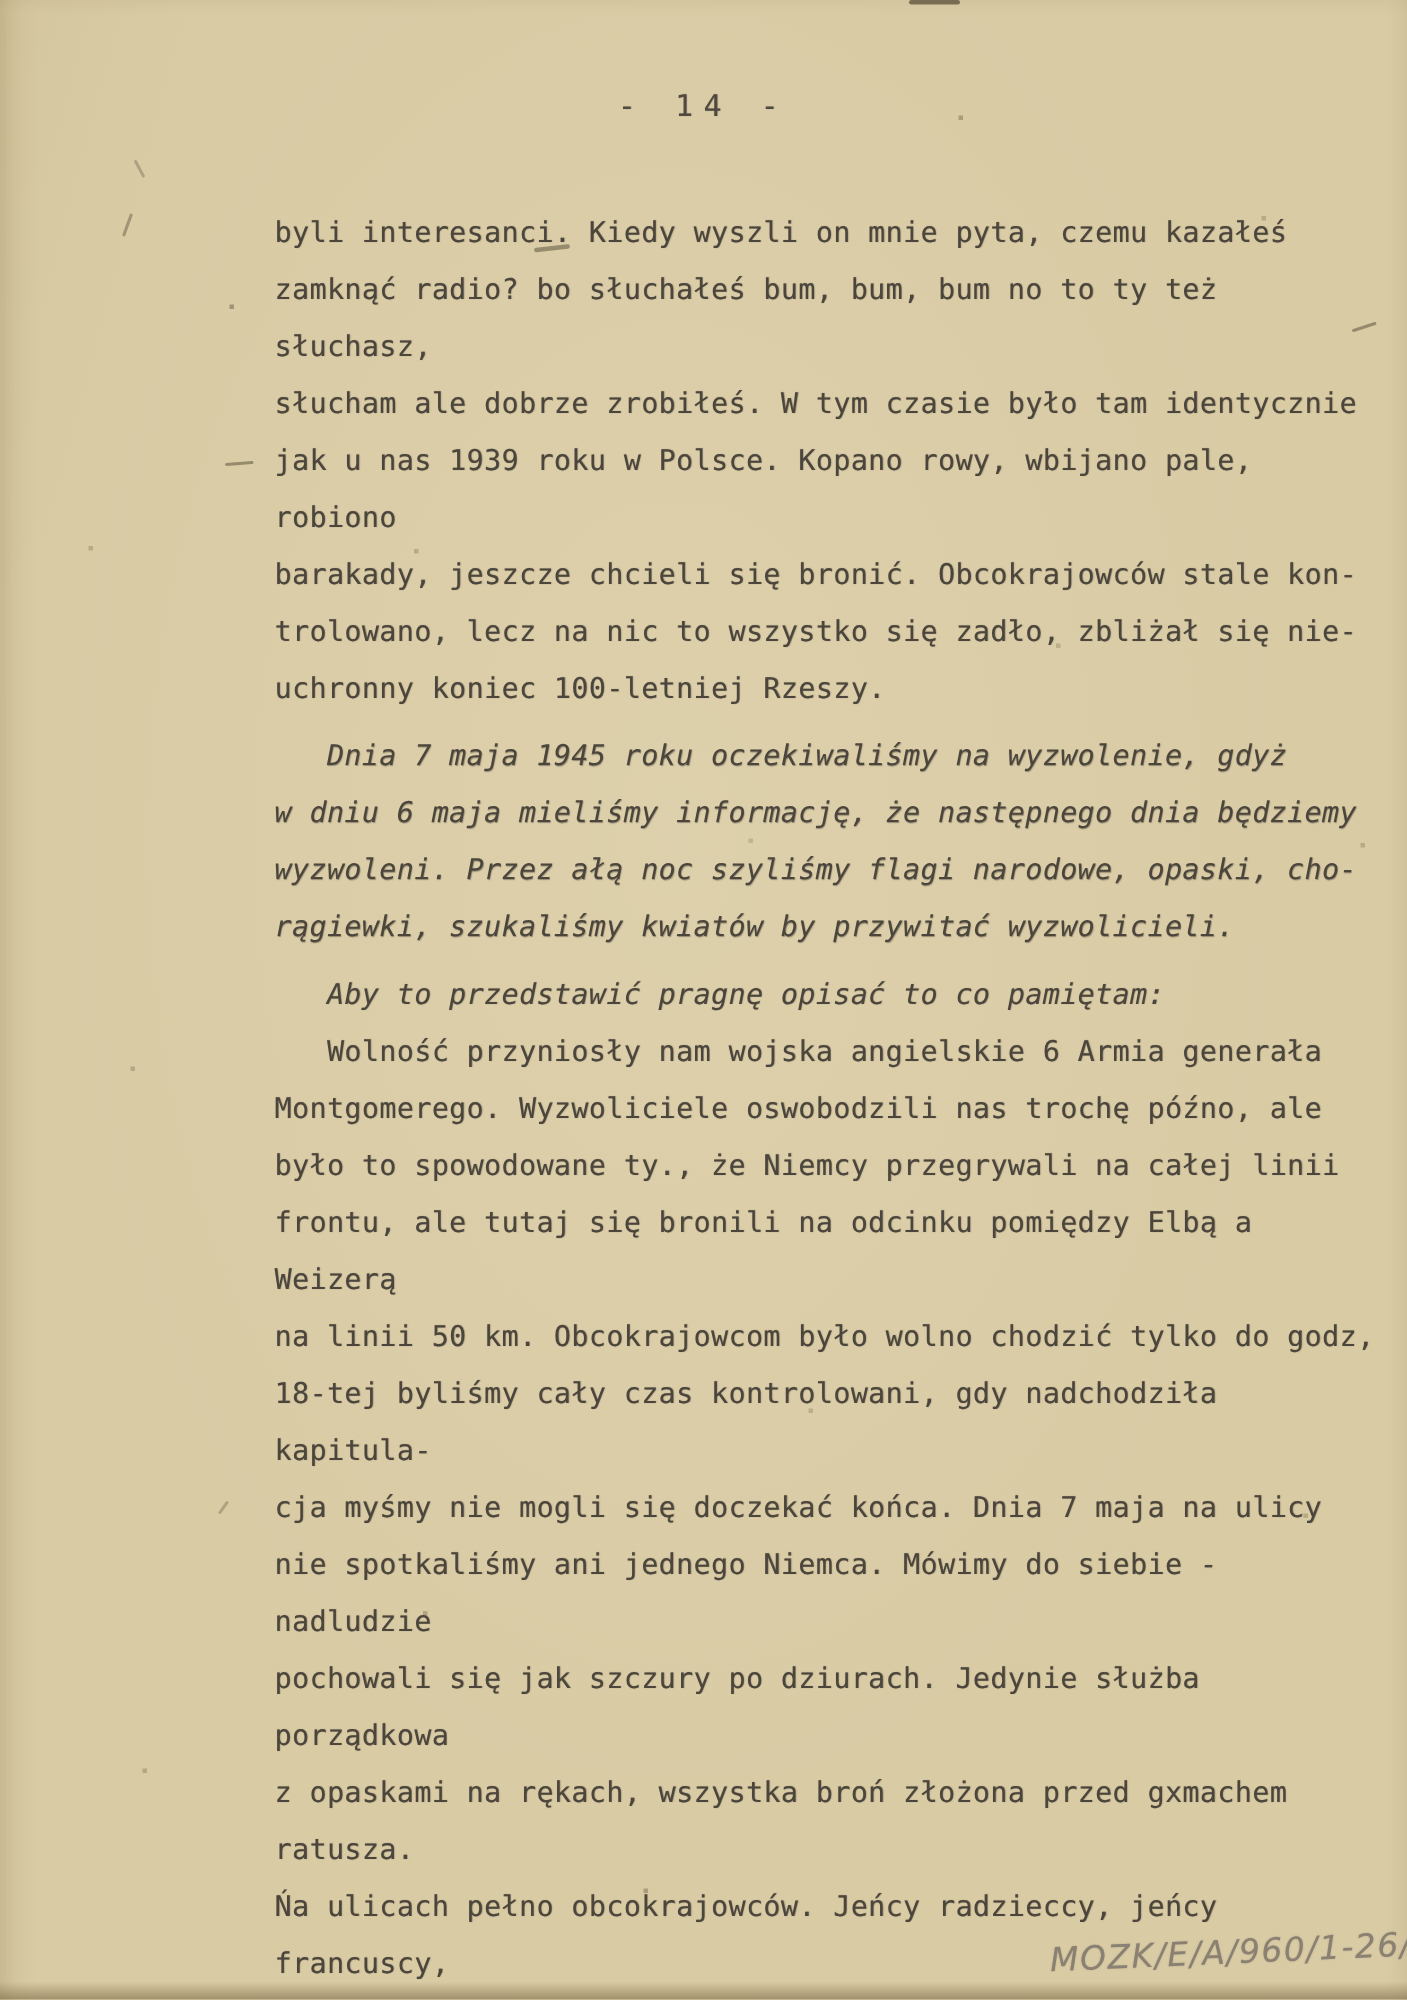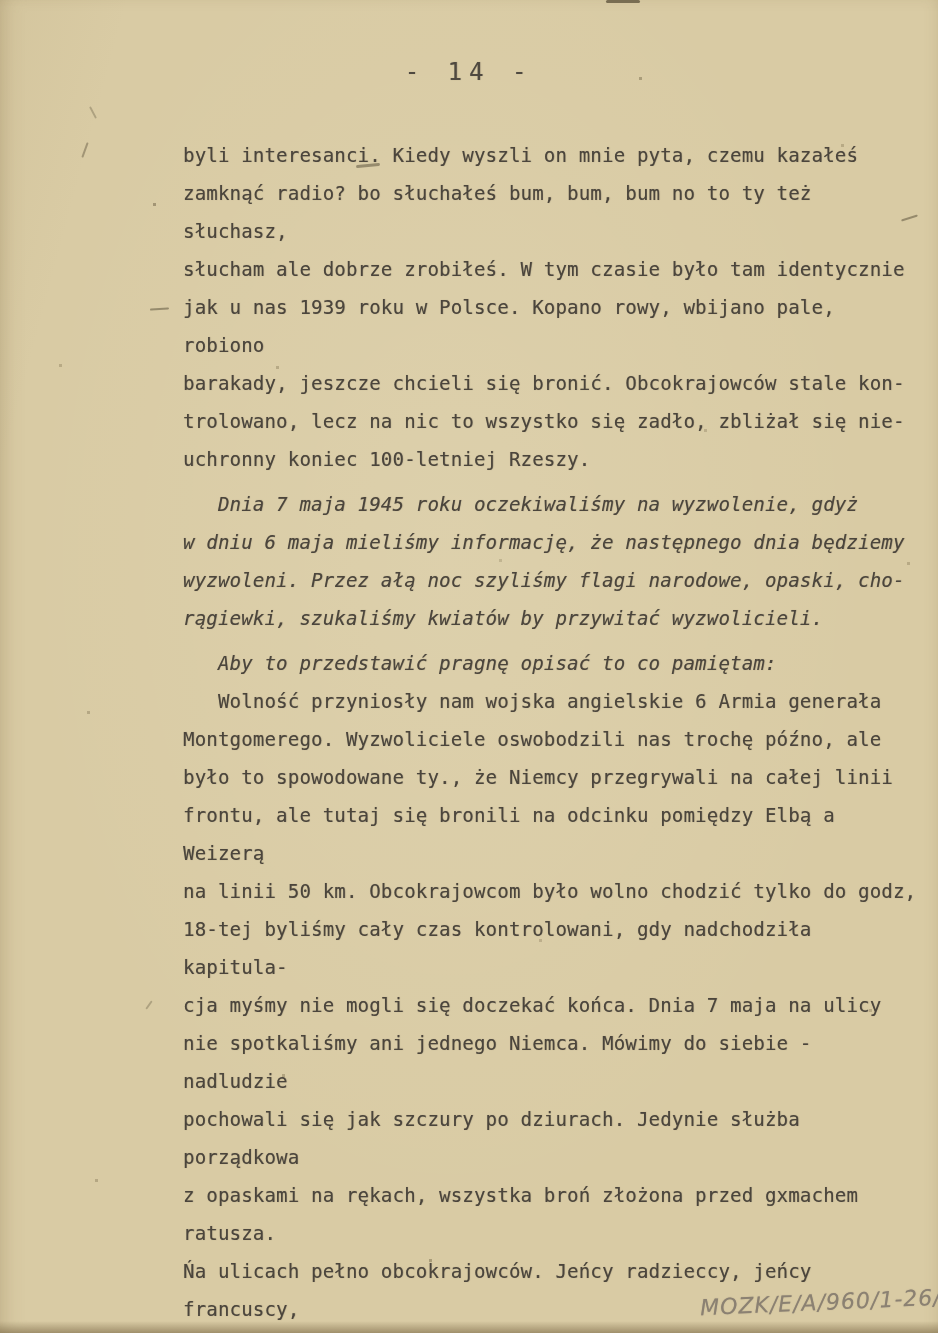--- a/index.html
+++ b/index.html
@@ -13,21 +13,21 @@
     background:
       radial-gradient(ellipse at 48% 42%, rgba(255,252,238,0.10), rgba(0,0,0,0) 62%),
       linear-gradient(105deg, rgba(170,150,105,0.10), rgba(0,0,0,0) 10%),
       #d9cba4;
     box-shadow: inset 14px 0 22px -14px rgba(120,100,60,0.35),
                 inset -8px 0 16px -10px rgba(120,100,60,0.22);
     color:#4b453c;
   }
   .page-number {
     position:absolute; top:58px; left:0; width:100%;
-    text-align:center; font-size:24px; letter-spacing:7px;
+    text-align:center; font-size:20px; letter-spacing:7px;
     color:#4f4940;
     text-shadow: 0.4px 0.4px 0.7px rgba(75,69,60,0.5);
   }
   .text-block {
     position:absolute; left:183px; top:136px; width:742px;
     font-size:19px; line-height:38px;
     white-space:pre-wrap;
     text-shadow: 0.4px 0.4px 0.7px rgba(75,69,60,0.5);
     letter-spacing:0.2px;
   }

